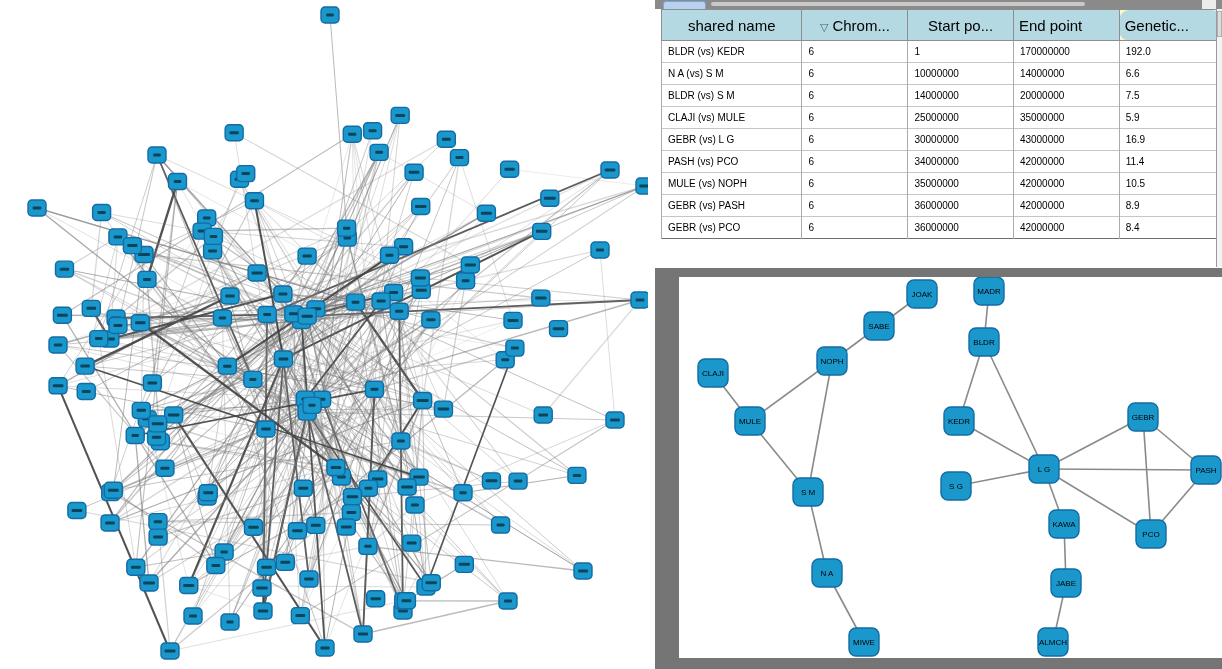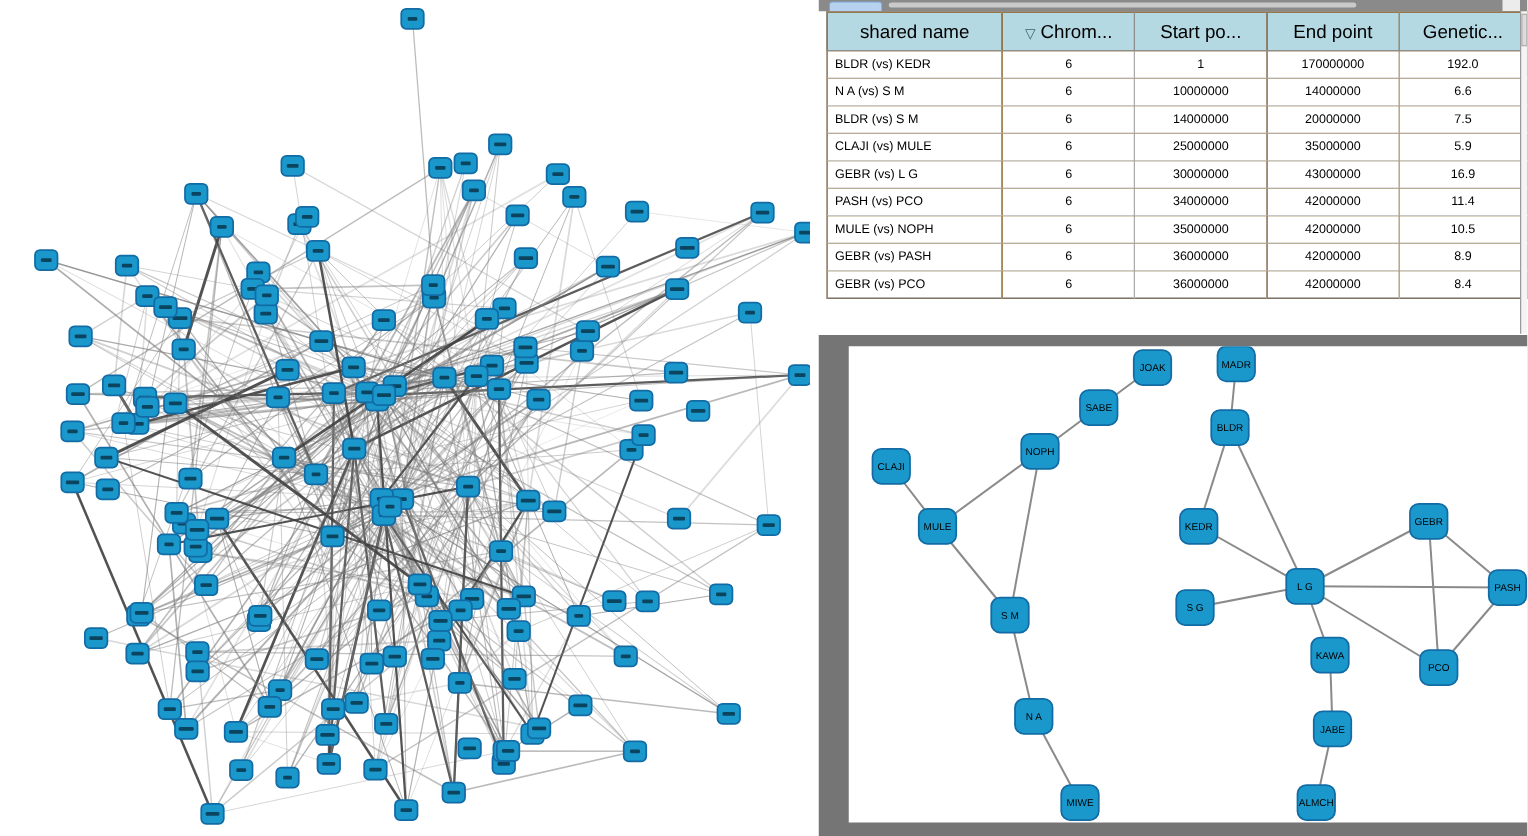--- a/index.html
+++ b/index.html
@@ -12,24 +12,24 @@
   
   .vline{position:absolute;left:657px;top:0;width:1px;height:268px;background:#5f5f5f;}
 
   
   .right-top{position:absolute;left:655px;top:0;width:567px;height:268px;background:#fff;}
   .strip{position:absolute;left:0;top:0;width:567px;height:9px;background:#8a8a8a;}
   .strip-tab{position:absolute;left:8px;top:1px;width:43px;height:8px;background:#b7d2f0;border:1px solid #7fa6d2;border-bottom:none;border-radius:3px 3px 0 0;box-sizing:border-box;}
   .strip-band{position:absolute;left:56px;top:2px;width:374px;height:4px;background:#c9c9c9;border-radius:2px;}
   .strip-corner{position:absolute;right:6px;top:0;width:14px;height:9px;background:#ececec;}
 
-  table.attr{position:absolute;left:6px;top:9px;border-collapse:collapse;table-layout:fixed;background:#a16207;border:1px solid #6e6e6e;}
+  table.attr{position:absolute;left:6px;top:9px;border-collapse:collapse;table-layout:fixed;background:#fef9c3;border:1px solid #6e6e6e;}
   table.attr th{background:#b5d9e2;height:30px;font-size:15px;font-weight:normal;color:#000;border:1px solid #8d8d8d;padding:0 5px;white-space:nowrap;overflow:hidden;}
   table.attr td{height:21px;font-size:10px;color:#000;border-left:1px solid #ababab;border-top:1px solid #c6c6c6;padding:0 6px;white-space:nowrap;overflow:hidden;background:#fff;}
-  .ac{text-align:center}.ar{text-align:center}.al{text-align:left}
+  .ac{text-align:center}.ar{text-align:left}.al{text-align:left}
   .filter-icon{font-size:11px;color:#44606e;margin-right:4px;}
 
   .table-scroll{position:absolute;left:561px;top:9px;width:5px;height:258px;background:#f4f4f4;border-left:1px solid #9a9a9a;}
   .table-scroll .thumb{position:absolute;left:0;top:2px;width:5px;height:26px;background:#dcdcdc;border:1px solid #b0b0b0;box-sizing:border-box;}
 
   
   .right-bottom{position:absolute;left:655px;top:268px;width:567px;height:401px;background:#757575;}
   .rb-inner{position:absolute;left:8px;top:9px;width:564px;height:381px;background:#ffffff;overflow:hidden;margin-left:16px;}
 
   svg{display:block;}
@@ -882,21 +882,21 @@
       <div class="strip-band"></div>
       <div class="strip-corner"></div>
     </div>
     <table class="attr">
       <thead>
           <tr id="attrHead">
             <th class="ac" style="width: 143px;"><span>shared name</span></th>
             <th class="ac" style="width: 103px;"><span class="filter-icon">▽</span><span>Chrom...</span></th>
             <th class="ac" style="width: 104px;"><span>Start po...</span></th>
             <th class="ar" style="width: 105px;"><span>End point</span></th>
-            <th class="ar" style="width: 100px;"><span>Genetic...</span></th>
+            <th class="ar" style="width: 100px; border-radius: 11px;"><span>Genetic...</span></th>
           </tr>
         </thead>
       <tbody id="attrBody">
           <tr>
             <td class="al">BLDR (vs) KEDR</td>
             <td class="ar">6</td>
             <td class="ar">1</td>
             <td class="ar">170000000</td>
             <td class="ar">192.0</td>
           </tr>

